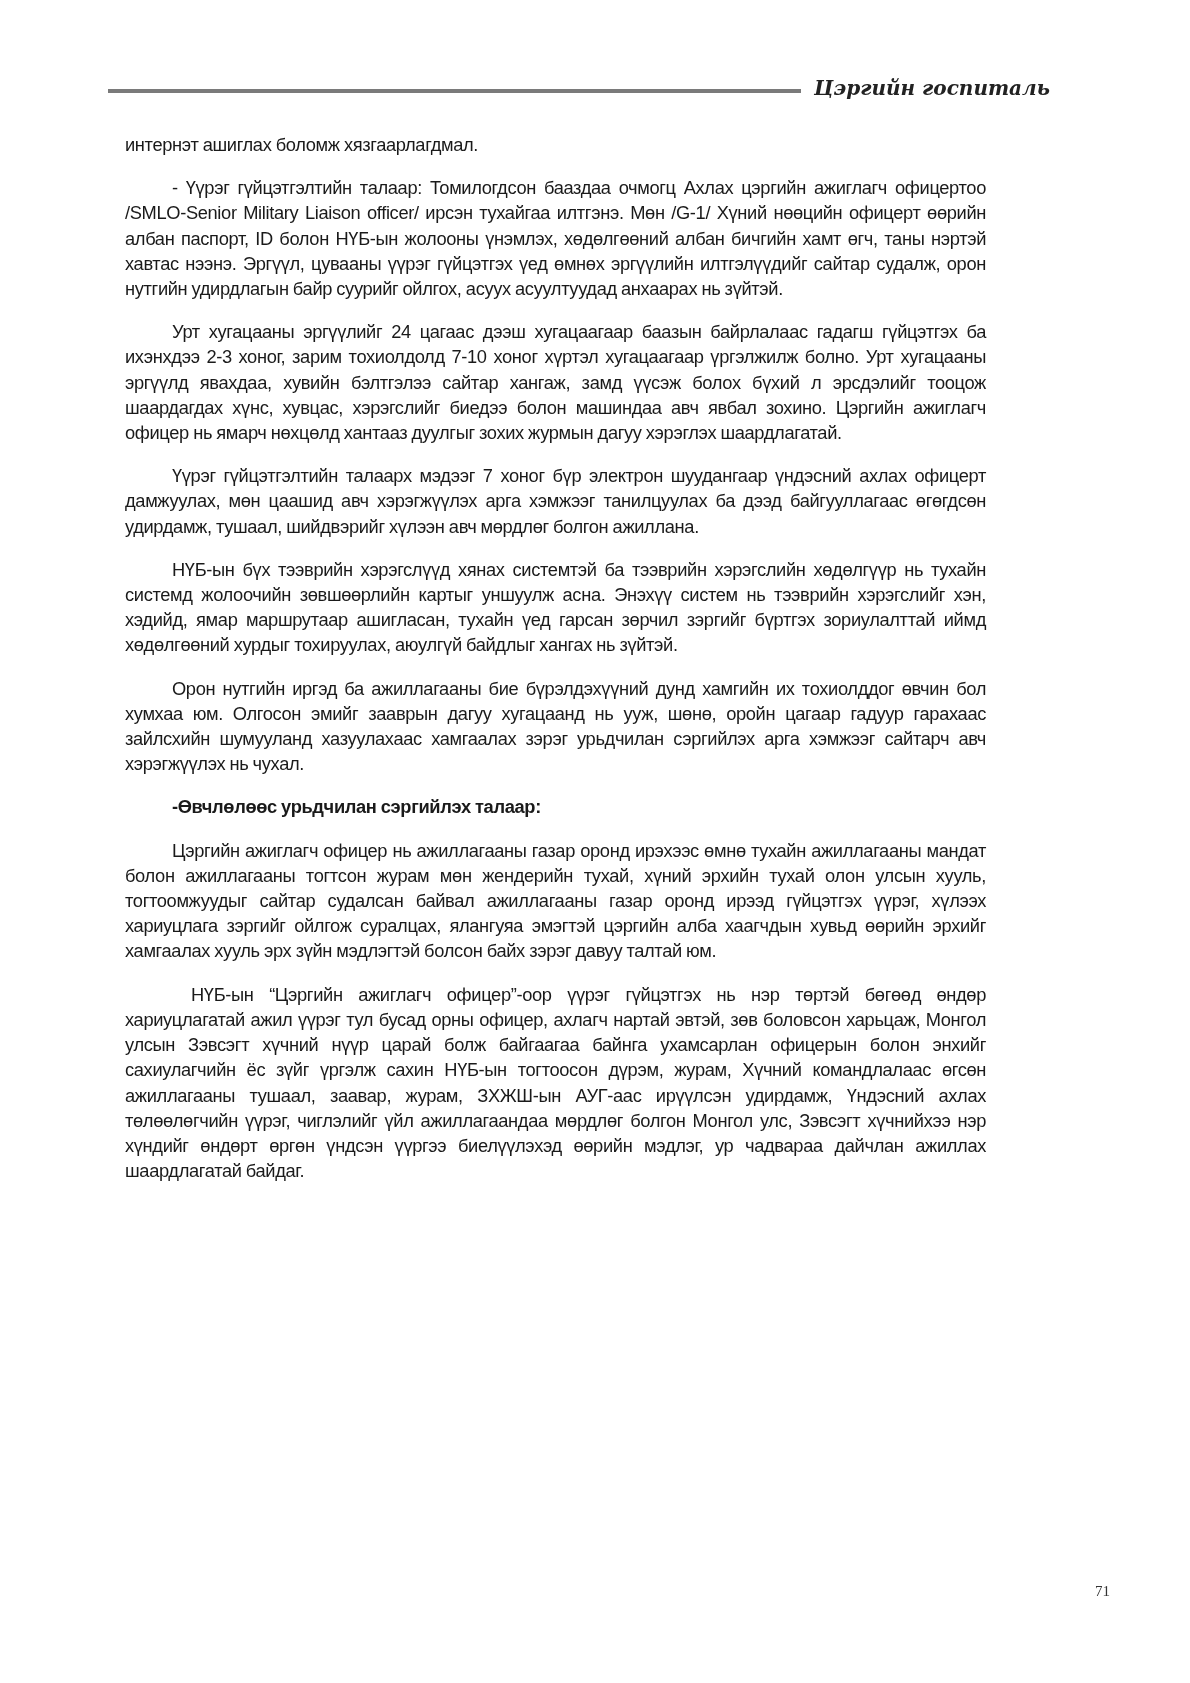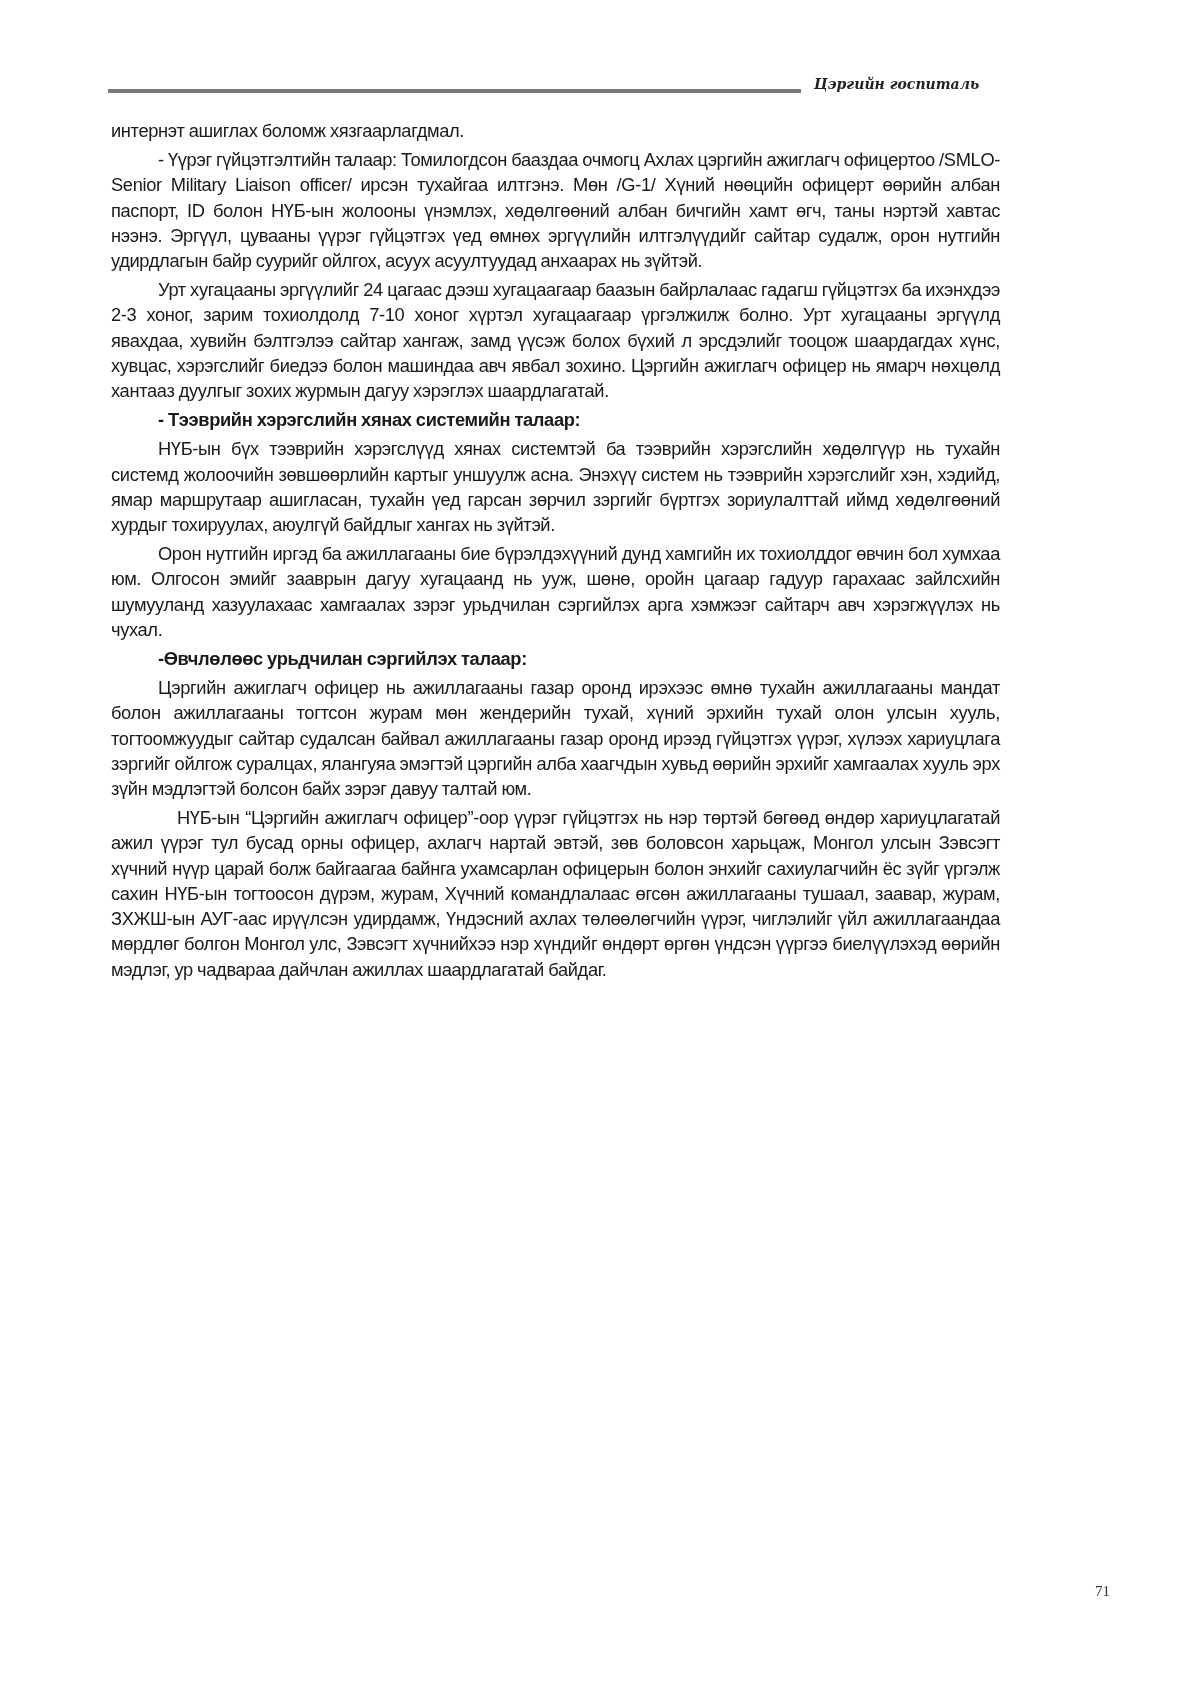--- a/index.html
+++ b/index.html
@@ -4,48 +4,48 @@
 <style>
   html, body { margin: 0; padding: 0; background: #ffffff; }
   body { width: 1190px; height: 1683px; position: relative; overflow: hidden; }
   .header-rule {
     position: absolute; left: 108px; top: 89px; width: 693px; height: 4px;
     background: #7a7a7a;
   }
   .header-title {
     position: absolute; left: 814px; top: 76px; width: 190px;
     font-family: "DejaVu Serif", serif; font-style: italic; font-weight: bold;
-    font-size: 14px; color: #222; white-space: nowrap;
+    font-size: 20px; color: #222; white-space: nowrap;
   }
   .body-text {
     position: absolute; left: 107px; top: 114px; width: 897px;
     font-family: "Liberation Sans", sans-serif; font-size: 18.3px;
     line-height: 25.2px; color: #1a1a1a; text-align: justify;
     letter-spacing: -0.35px; word-spacing: -0.5px;
   }
-  .body-text p { margin: 4px; }
+  .body-text p { margin: 18px; }
   .indent { text-indent: 47px; }
   .indent2 { text-indent: 66px; }
   .bold { font-weight: bold; }
   .page-number {
     position: absolute; left: 0; top: 1583px; width: 1110px; text-align: right;
     font-family: "Liberation Serif", serif; font-size: 15px; color: #333;
   }
 </style>
 </head>
 <body>
 
 <div class="header-rule"></div>
 <div class="header-title">Цэргийн госпиталь</div>
 
 <div class="body-text">
   <p>интернэт ашиглах боломж хязгаарлагдмал.</p>
   <p class="indent">- Үүрэг гүйцэтгэлтийн талаар: Томилогдсон бааздаа очмогц Ахлах цэргийн ажиглагч офицертоо /SMLO-Senior Military Liaison officer/ ирсэн тухайгаа илтгэнэ. Мөн /G-1/ Хүний нөөцийн офицерт өөрийн албан паспорт, ID болон НҮБ-ын жолооны үнэмлэх, хөдөлгөөний албан бичгийн хамт өгч, таны нэртэй хавтас нээнэ. Эргүүл, цувааны үүрэг гүйцэтгэх үед өмнөх эргүүлийн илтгэлүүдийг сайтар судалж, орон нутгийн удирдлагын байр суурийг ойлгох, асуух асуултуудад анхаарах нь зүйтэй.</p>
   <p class="indent">Урт хугацааны эргүүлийг 24 цагаас дээш хугацаагаар баазын байрлалаас гадагш гүйцэтгэх ба ихэнхдээ 2-3 хоног, зарим тохиолдолд 7-10 хоног хүртэл хугацаагаар үргэлжилж болно. Урт хугацааны эргүүлд явахдаа, хувийн бэлтгэлээ сайтар хангаж, замд үүсэж болох бүхий л эрсдэлийг тооцож шаардагдах хүнс, хувцас, хэрэгслийг биедээ болон машиндаа авч явбал зохино. Цэргийн ажиглагч офицер нь ямарч нөхцөлд хантааз дуулгыг зохих журмын дагуу хэрэглэх шаардлагатай.</p>
-  <p class="indent bold">- Тээврийн хэрэгслийн хянах системийн талаар:</p>
+  <p class="indent">Үүрэг гүйцэтгэлтийн талаарх мэдээг 7 хоног бүр электрон шуудангаар үндэсний ахлах офицерт дамжуулах, мөн цаашид авч хэрэгжүүлэх арга хэмжээг танилцуулах ба дээд байгууллагаас өгөгдсөн удирдамж, тушаал, шийдвэрийг хүлээн авч мөрдлөг болгон ажиллана.</p>
   <p class="indent">НҮБ-ын бүх тээврийн хэрэгслүүд хянах системтэй ба тээврийн хэрэгслийн хөдөлгүүр нь тухайн системд жолоочийн зөвшөөрлийн картыг уншуулж асна. Энэхүү систем нь тээврийн хэрэгслийг хэн, хэдийд, ямар маршрутаар ашигласан, тухайн үед гарсан зөрчил зэргийг бүртгэх зориулалттай иймд хөдөлгөөний хурдыг тохируулах, аюулгүй байдлыг хангах нь зүйтэй.</p>
   <p class="indent">Орон нутгийн иргэд ба ажиллагааны бие бүрэлдэхүүний дунд хамгийн их тохиолддог өвчин бол хумхаа юм. Олгосон эмийг зааврын дагуу хугацаанд нь ууж, шөнө, оройн цагаар гадуур гарахаас зайлсхийн шумууланд хазуулахаас хамгаалах зэрэг урьдчилан сэргийлэх арга хэмжээг сайтарч авч хэрэгжүүлэх нь чухал.</p>
   <p class="indent bold">-Өвчлөлөөс урьдчилан сэргийлэх талаар:</p>
   <p class="indent">Цэргийн ажиглагч офицер нь ажиллагааны газар оронд ирэхээс өмнө тухайн ажиллагааны мандат болон ажиллагааны тогтсон журам мөн жендерийн тухай, хүний эрхийн тухай олон улсын хууль, тогтоомжуудыг сайтар судалсан байвал ажиллагааны газар оронд ирээд гүйцэтгэх үүрэг, хүлээх хариуцлага зэргийг ойлгож суралцах, ялангуяа эмэгтэй цэргийн алба хаагчдын хувьд өөрийн эрхийг хамгаалах хууль эрх зүйн мэдлэгтэй болсон байх зэрэг давуу талтай юм.</p>
   <p class="indent2">НҮБ-ын “Цэргийн ажиглагч офицер”-оор үүрэг гүйцэтгэх нь нэр төртэй бөгөөд өндөр хариуцлагатай ажил үүрэг тул бусад орны офицер, ахлагч нартай эвтэй, зөв боловсон харьцаж, Монгол улсын Зэвсэгт хүчний нүүр царай болж байгаагаа байнга ухамсарлан офицерын болон энхийг сахиулагчийн ёс зүйг үргэлж сахин НҮБ-ын тогтоосон дүрэм, журам, Хүчний командлалаас өгсөн ажиллагааны тушаал, заавар, журам, ЗХЖШ-ын АУГ-аас ирүүлсэн удирдамж, Үндэсний ахлах төлөөлөгчийн үүрэг, чиглэлийг үйл ажиллагаандаа мөрдлөг болгон Монгол улс, Зэвсэгт хүчнийхээ нэр хүндийг өндөрт өргөн үндсэн үүргээ биелүүлэхэд өөрийн мэдлэг, ур чадвараа дайчлан ажиллах шаардлагатай байдаг.</p>
 </div>
 
 <div class="page-number">71</div>
 
 </body></html>

